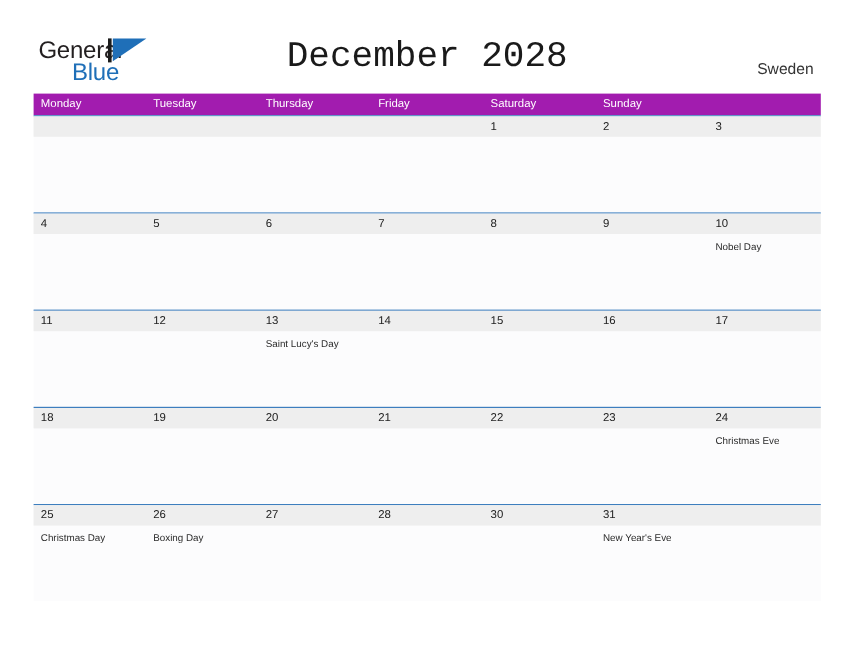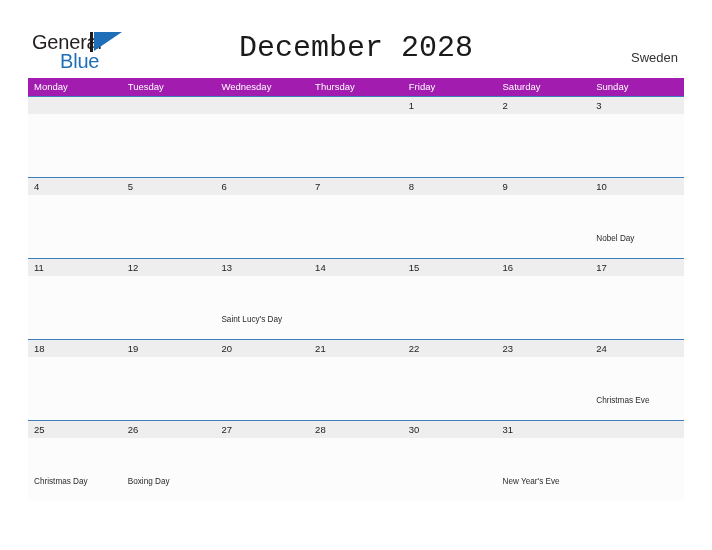--- a/index.html
+++ b/index.html
@@ -167,23 +167,22 @@
     font-size: 9.5px;
     line-height: 17px;
     height: 17px;
     color: #222222;
   }
   .event {
     display: block;
     font-size: 8.2px;
     line-height: 12px;
     color: #2b2b2b;
-    padding-top: 12px;
+    padding-top: 5px;
     white-space: nowrap;
-    margin-top: 26px;
   }
   .cell.empty .daynum { color: transparent; }
 </style>
 </head>
 <body>
 
 <div class="page">
 
   <div class="topbar">
 
@@ -199,21 +198,20 @@
     <div class="month-title">December 2028</div>
 
     <div class="country">Sweden</div>
   </div>
 
   <div class="calendar">
 
     <div class="dow-row">
       <div class="dow">Monday</div>
       <div class="dow">Tuesday</div>
-      <div class="dow">Wednesday</div>
       <div class="dow">Thursday</div>
       <div class="dow">Friday</div>
       <div class="dow">Saturday</div>
       <div class="dow">Sunday</div>
     </div>
 
     <div class="week">
       <div class="week-band"></div>
       <div class="week-cells">
         <div class="cell empty">

